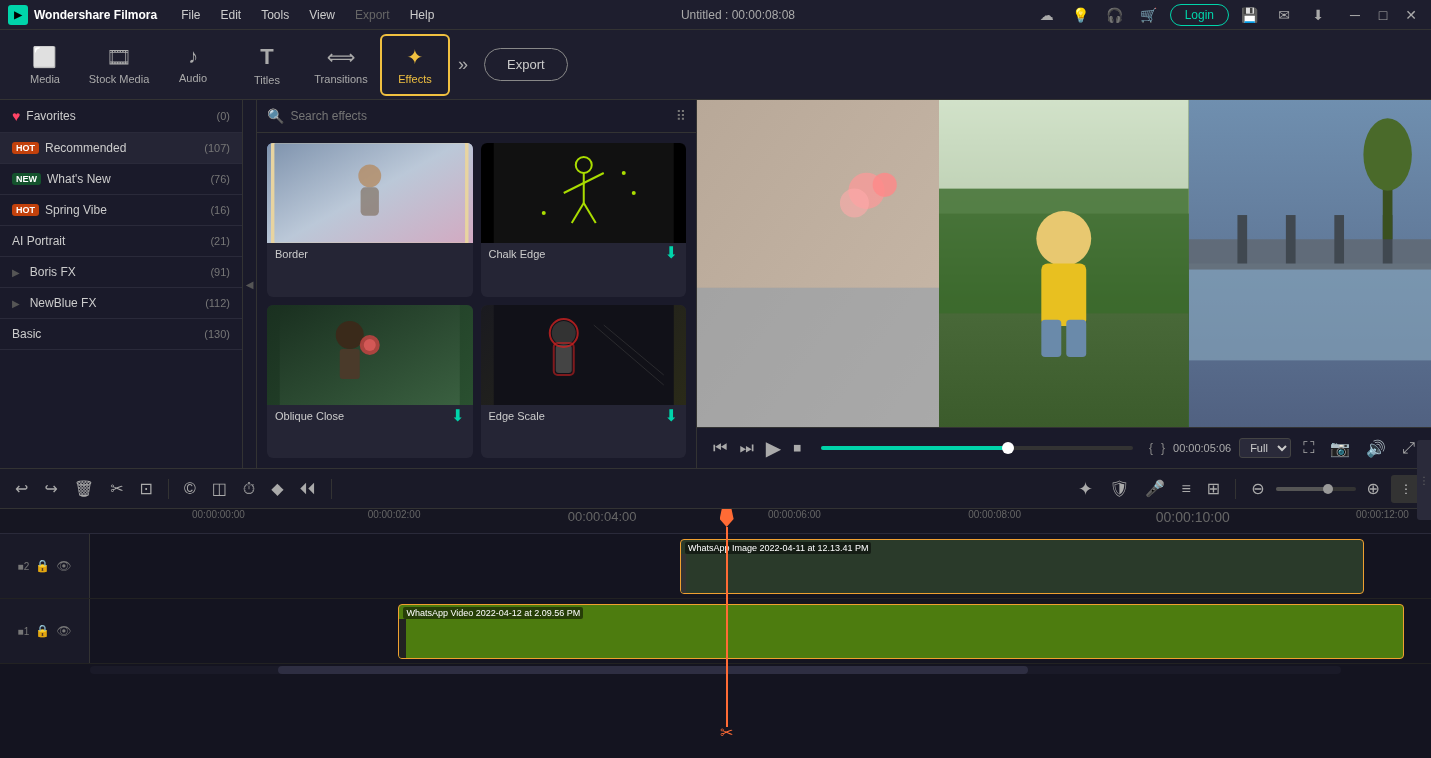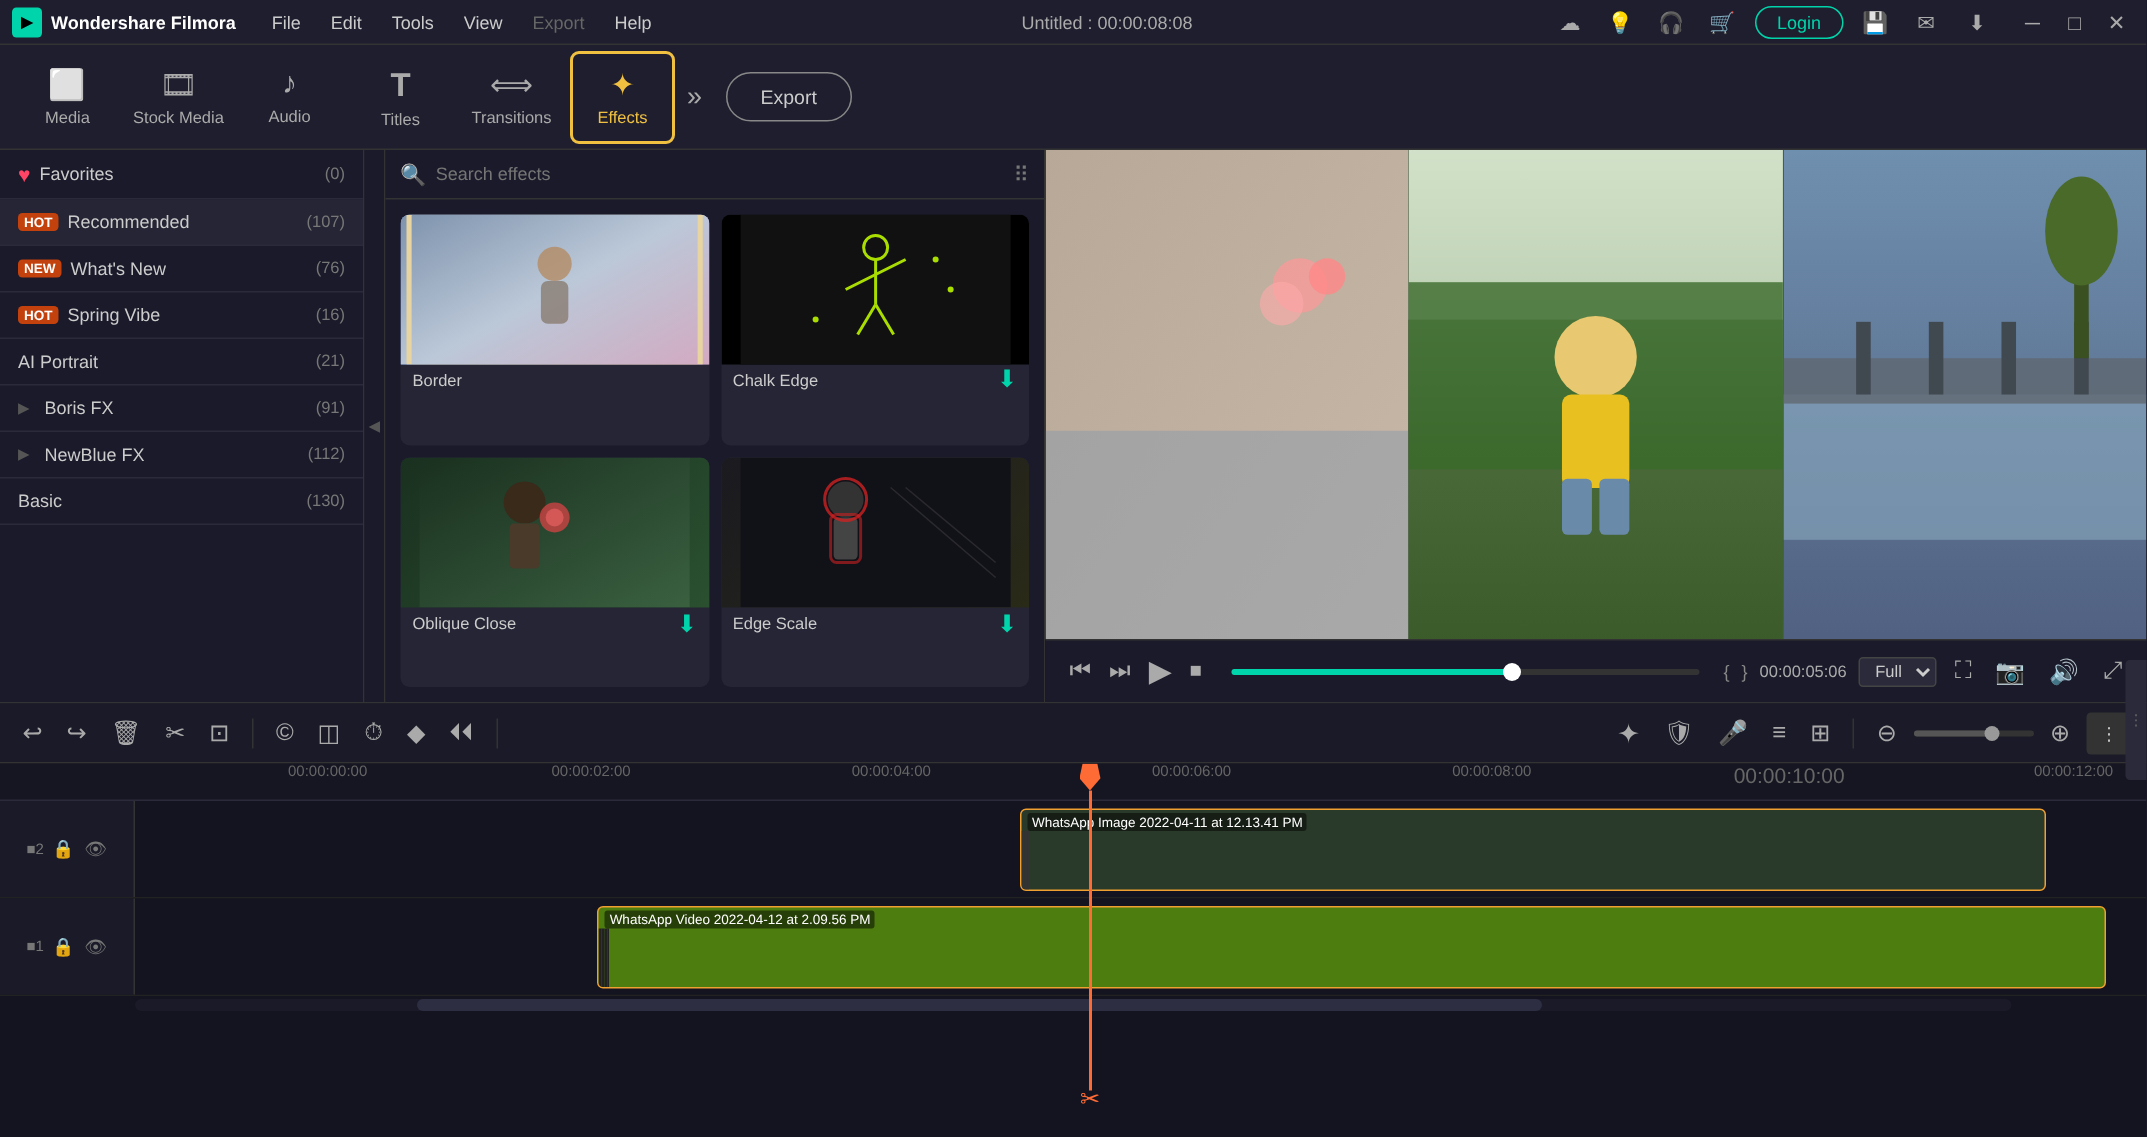--- a/index.html
+++ b/index.html
@@ -25,21 +25,21 @@
     .tool-btn .t-icon { font-size: 20px; }
     .tool-chevron { color: #aaa; font-size: 18px; margin: 0 4px; cursor: pointer; }
     .export-btn { margin-left: 8px; background: transparent; border: 1px solid #888; color: #ccc; padding: 8px 22px; border-radius: 20px; font-size: 13px; cursor: pointer; }
 
     
     #left-panel { width: 243px; background: #1a1a2a; border-right: 1px solid #333; display: flex; flex-direction: column; overflow: hidden; }
     .panel-item { display: flex; align-items: center; padding: 8px 12px; cursor: pointer; color: #ccc; font-size: 12px; border-bottom: 1px solid #2a2a3a; justify-content: space-between; }
     .panel-item .item-left { display: flex; align-items: center; gap: 6px; }
     .panel-item .item-count { color: #777; font-size: 11px; }
     .badge-hot { background: #c2410c; color: #fff; font-size: 9px; padding: 1px 4px; border-radius: 3px; font-weight: bold; }
-    .badge-new { background: #c2410c; color: #fff; font-size: 9px; padding: 1px 4px; border-radius: 3px; font-weight: bold; }
+    .badge-new { background: #14532d; color: #fff; font-size: 9px; padding: 1px 4px; border-radius: 3px; font-weight: bold; }
     .heart-icon { color: #ff4466; font-size: 14px; }
     .chevron-right { font-size: 10px; color: #555; margin-right: 4px; }
 
     
     #effects-panel { width: 440px; background: #1a1a2a; border-right: 1px solid #333; display: flex; flex-direction: column; }
     .search-bar { display: flex; align-items: center; padding: 8px 10px; gap: 6px; border-bottom: 1px solid #333; }
     .search-input { flex: 1; background: transparent; border: none; outline: none; color: #ccc; font-size: 12px; }
     .search-icon { color: #777; font-size: 14px; }
     .grid-icon { color: #777; font-size: 14px; cursor: pointer; }
     .effects-grid { display: grid; grid-template-columns: 1fr 1fr; gap: 8px; padding: 10px; overflow-y: auto; flex: 1; }
@@ -448,21 +448,21 @@
     </div>
   </div>
 
   <div style="display:flex; flex-direction:column; flex:1; position:relative;">
 
     <div class="timeline-ruler">
       <div style="width:90px; flex-shrink:0;"></div>
       <div class="ruler-marks">
         <span style="position:absolute; left:0%; color:#666; font-size:10px;margin-left:12px;">00:00:00:00</span>
         <span style="position:absolute; left:15%; color:#666; font-size:10px;">00:00:02:00</span>
-        <span style="position:absolute; left:31%; color:#666; font-size:10px;">00:00:04:00</span>
+        <span style="position:absolute; left:31%; color:#666; font-size:13px;">00:00:04:00</span>
         <span style="position:absolute; left:47%; color:#666; font-size:10px;">00:00:06:00</span>
         <span style="position:absolute; left:63%; color:#666; font-size:10px;">00:00:08:00</span>
         <span style="position:absolute; left:78%; color:#666; font-size:14px;">00:00:10:00</span>
         <span style="position:absolute; left:94%; color:#666; font-size:10px;">00:00:12:00</span>
       </div>
     </div>
 
     <div style="position:absolute; left:calc(90px + 44%); top:0; z-index:20; display:flex; flex-direction:column; align-items:center; pointer-events:none;">
       <div style="width:14px; height:18px; background:#ff6b35; clip-path:polygon(15% 0%, 85% 0%, 100% 55%, 50% 100%, 0% 55%);"></div>
       <div style="width:2px; height:200px; background:#ff6b35;"></div>

